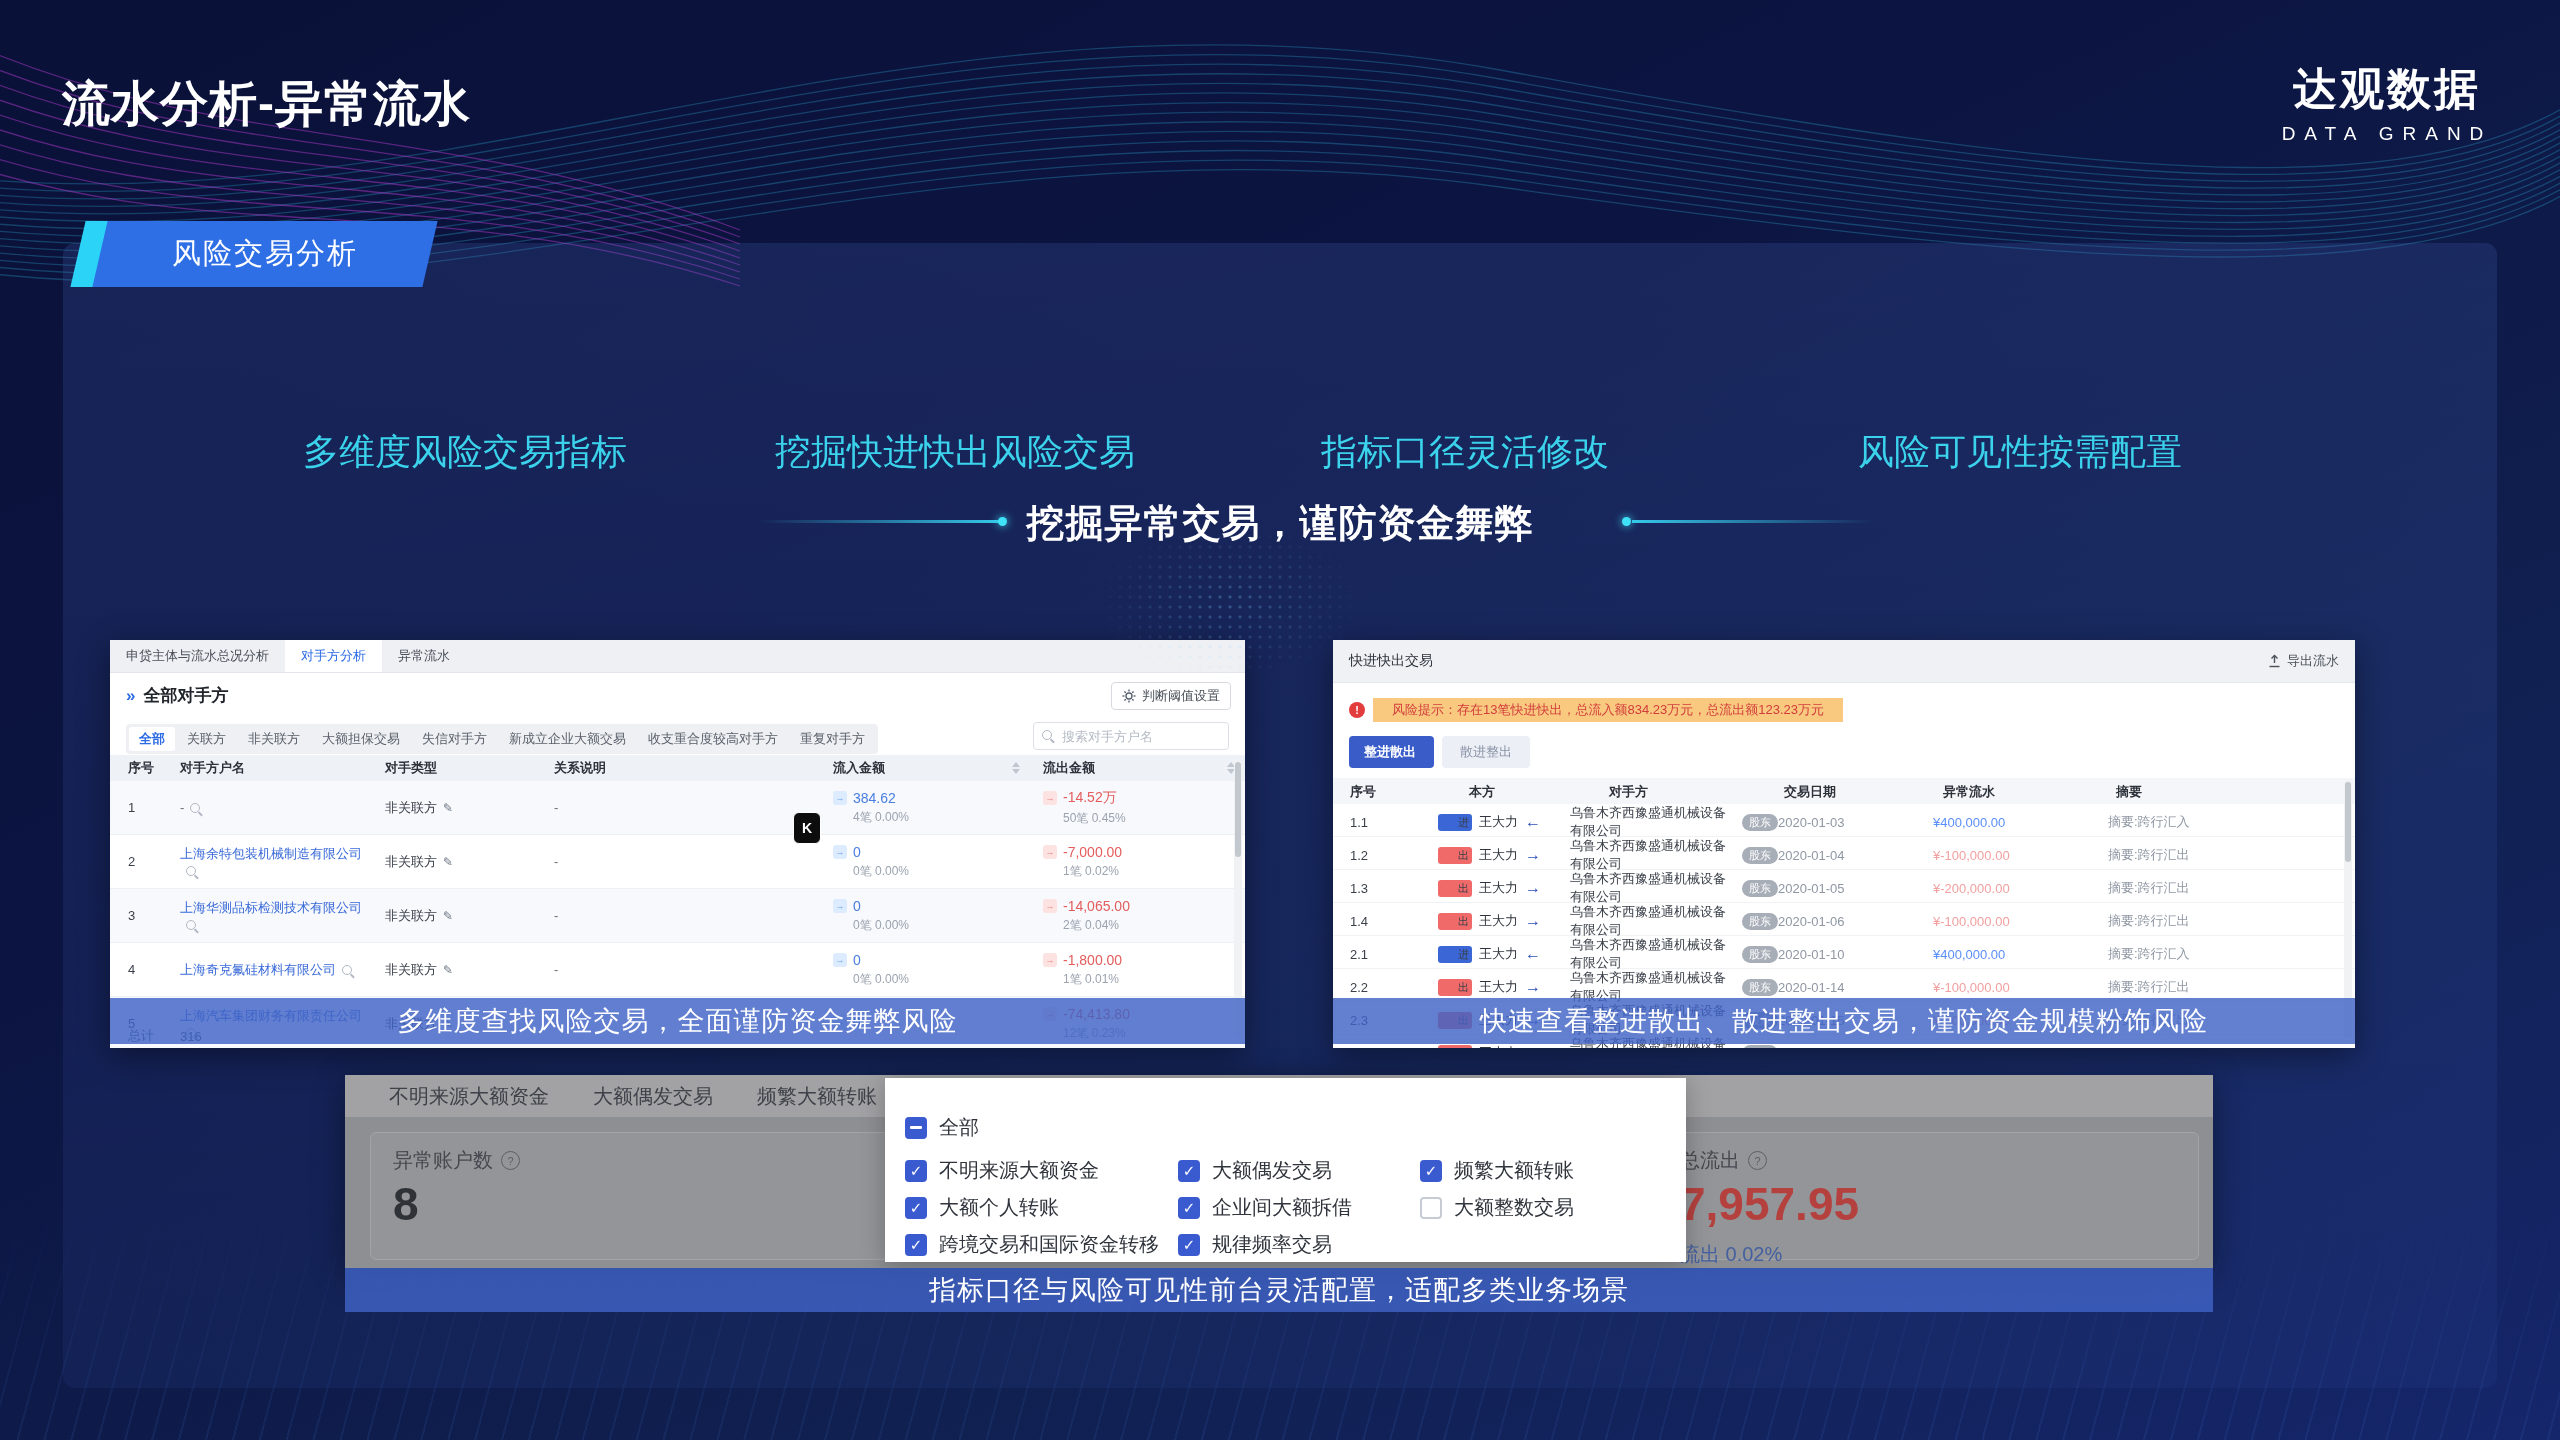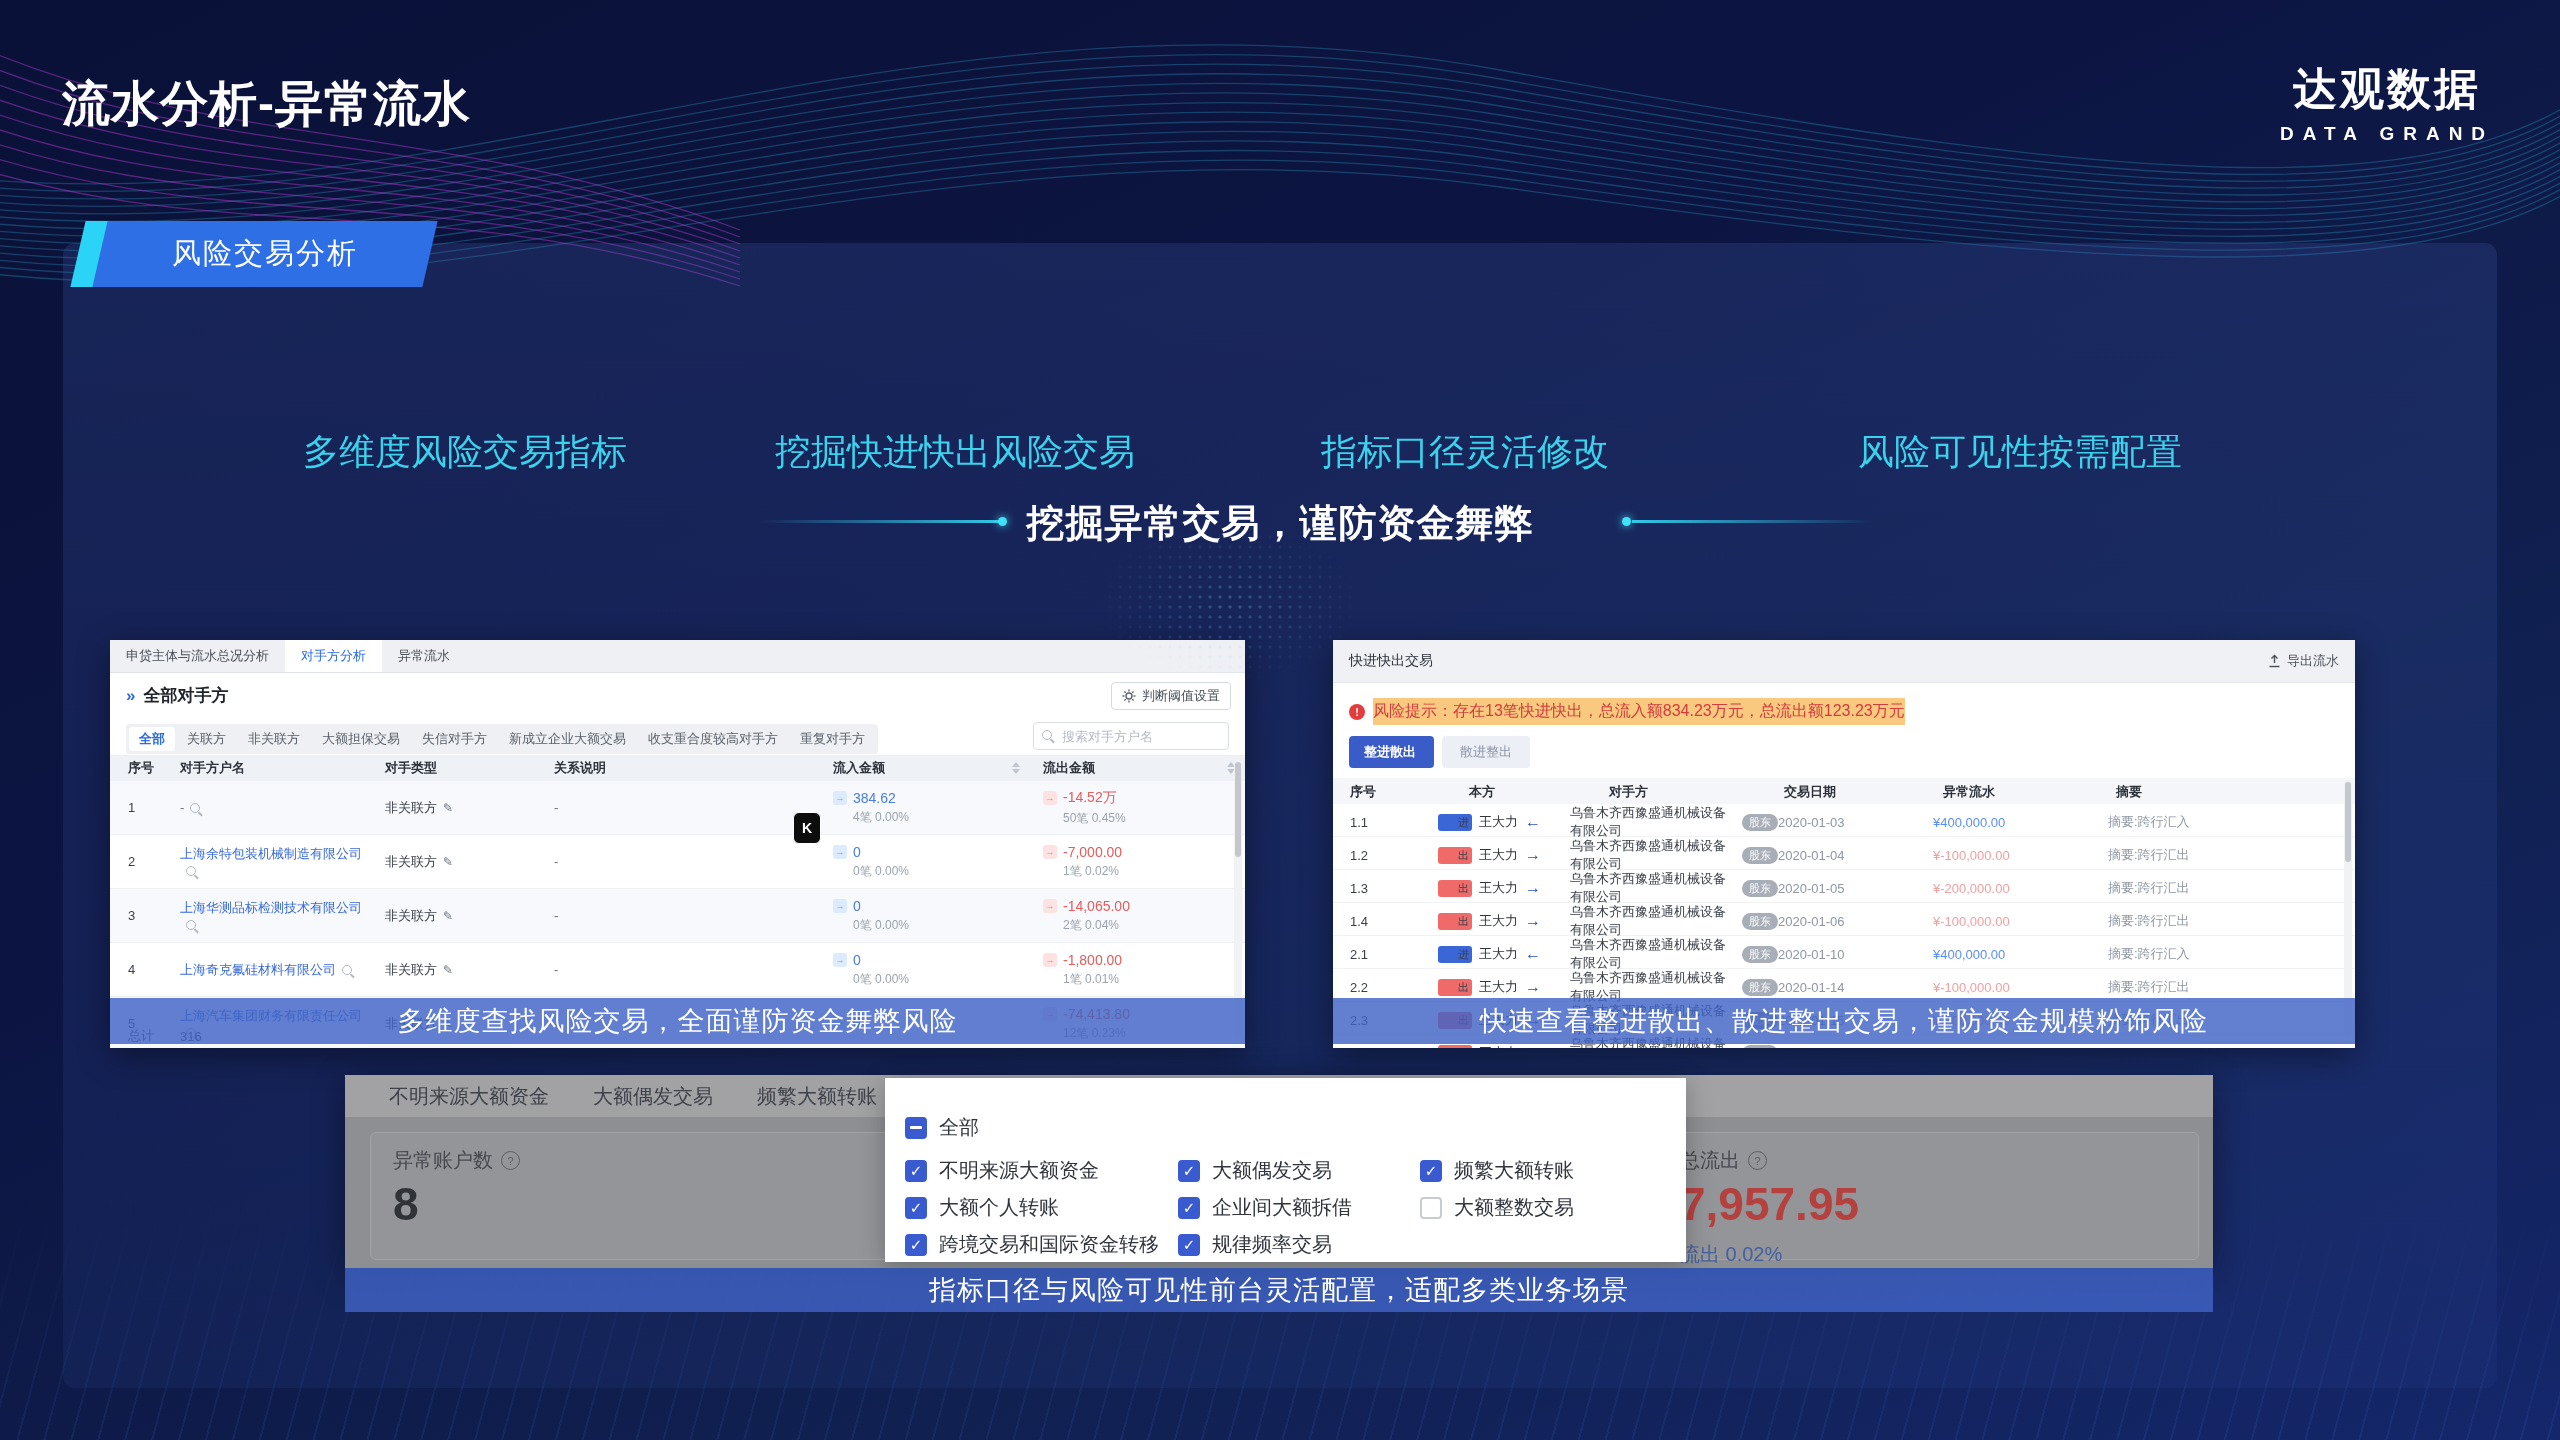--- a/index.html
+++ b/index.html
@@ -9,21 +9,21 @@
   svg.deco{position:absolute;left:0;top:0;width:2560px;height:340px;}
   .wave{fill:none;stroke:#37c8ef;stroke-width:1.3;opacity:.26;}
   .wave.m{stroke:#bb3bd8;opacity:.45;}
   .streaks{position:absolute;left:0;right:0;bottom:0;height:240px;pointer-events:none;
     background:repeating-linear-gradient(105deg,rgba(80,140,245,.10) 0 2px,transparent 2px 26px);
     -webkit-mask:linear-gradient(to top,#000,transparent);mask:linear-gradient(to top,#000,transparent);}
 
   .page-title{position:absolute;left:62px;top:72px;color:#fff;font-size:48px;font-weight:700;letter-spacing:1px;}
   .logo{position:absolute;right:48px;top:60px;width:250px;text-align:center;color:#fff;}
   .logo .cn{font-size:44px;font-weight:700;letter-spacing:3px;}
-  .logo .en{font-size:19px;font-weight:700;letter-spacing:9px;margin-top:4px;}
+  .logo .en{font-size:19px;font-weight:400;letter-spacing:9px;margin-top:4px;}
 
   .panel{position:absolute;left:63px;top:243px;width:2434px;height:1145px;border-radius:12px;
     background:linear-gradient(180deg,rgba(70,100,185,.22),rgba(45,70,150,.16));}
 
   .ribbon{position:absolute;left:100px;top:221px;width:330px;height:66px;z-index:5;}
   .ribbon .bg{position:absolute;inset:0;background:#2e6fe6;transform:skewX(-13deg);}
   .ribbon .cy{position:absolute;left:-22px;top:0;bottom:0;width:26px;background:#2bd4f7;transform:skewX(-13deg);}
   .ribbon .lb{position:absolute;inset:0;display:flex;align-items:center;justify-content:center;
     color:#fff;font-size:29px;letter-spacing:2px;}
 
@@ -112,21 +112,21 @@
     border-radius:6px;color:#fff;font-size:14px;font-weight:700;display:flex;align-items:center;justify-content:center;z-index:3;}
 
   
   .right-app{left:1333px;top:640px;width:1022px;height:408px;font-size:13px;color:#3a3f49;}
   .rtitlebar{height:42px;background:#eff1f4;border-bottom:1px solid #e3e6ec;display:flex;align-items:center;}
   .rtitle{margin-left:16px;color:#2c313a;font-size:14px;}
   .rexport{margin-left:auto;margin-right:16px;display:flex;align-items:center;gap:6px;color:#4a5058;font-size:13px;}
   .alert-row{position:absolute;left:16px;top:58px;display:flex;align-items:center;gap:8px;}
   .alert-ic{width:16px;height:16px;border-radius:50%;background:#e23c3c;color:#fff;font-size:11px;font-weight:700;
     display:flex;align-items:center;justify-content:center;flex:0 0 auto;}
-  .alert-txt{background:#f8c97f;color:#d23c3c;padding:3px 0;font-size:16px;}
+  .alert-txt{background:#f8c97f;color:#d23c3c;padding:3px 19px;font-size:13px;}
   .tgl-row{position:absolute;left:16px;top:96px;display:flex;gap:8px;}
   .tgl{height:32px;padding:0 18px;border-radius:4px;display:flex;align-items:center;font-size:13px;background:#eceff6;color:#8a93a6;}
   .tgl.active{background:#3a5cc8;color:#fff;font-weight:700;padding-left:15px;}
   .rthead{position:absolute;left:0;right:0;top:138px;height:26px;background:#f5f6f9;color:#2c313a;font-weight:700;}
   .rthead span{position:absolute;top:5px;}
   .rbody{position:absolute;left:0;right:0;top:164px;}
   .rrow{display:grid;grid-template-columns:105px 115px 225px 155px 175px 1fr;align-items:center;height:32px;border-bottom:1px solid #f0f2f5;}
   .rrow span:nth-child(1){padding-left:17px;color:#3a3f49;}
   .rcell{display:flex;align-items:center;gap:7px;}
   .badge{width:17px;height:17px;border-radius:3px;color:#fff;font-size:11px;display:inline-flex;align-items:center;justify-content:center;flex:0 0 auto;}

